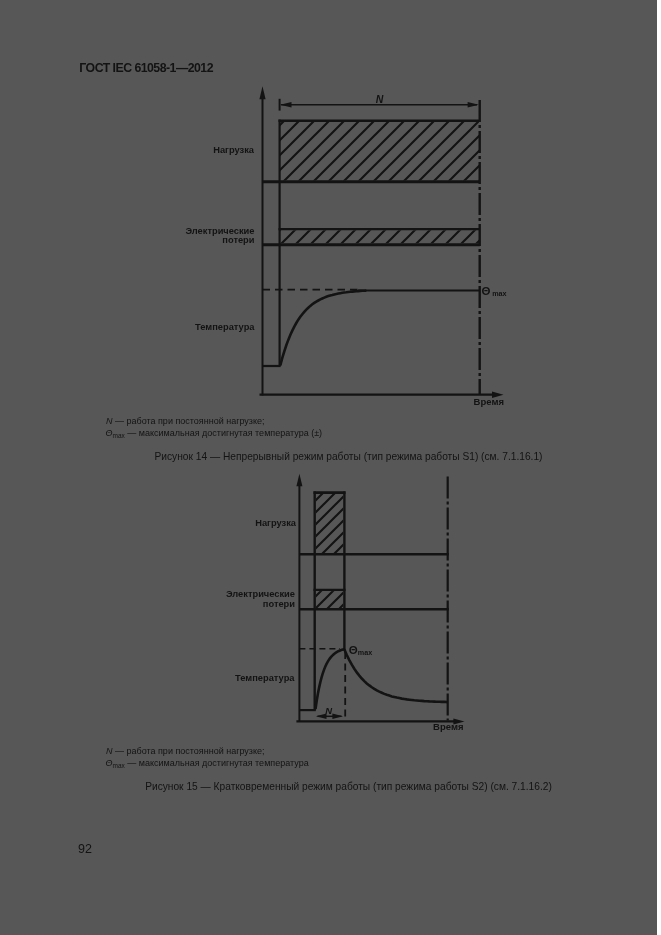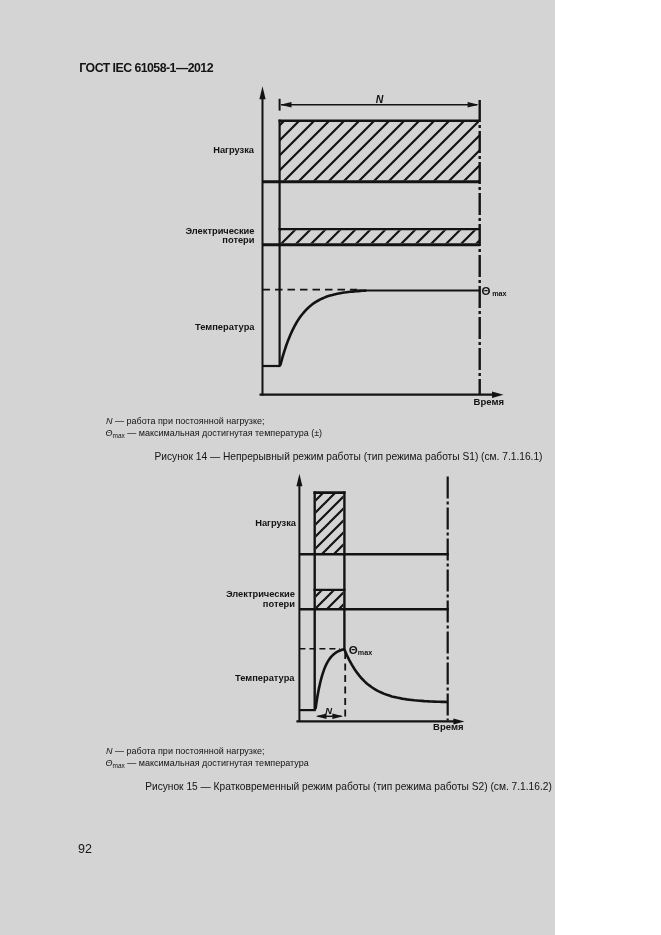--- a/index.html
+++ b/index.html
@@ -1,16 +1,16 @@
 <!DOCTYPE html>
 <html><head>
 <meta charset="utf-8">
 <style>
 html,body{margin:0;padding:0;background:#fff;}
-#page{position:relative;width:555px;height:935px;background:#86efac;overflow:hidden;
+#page{position:relative;width:657px;height:935px;background:#0369a1;overflow:hidden;
 font-family:"Liberation Sans",sans-serif;filter:grayscale(1);}
 svg{position:absolute;left:0;top:0;}
 </style>
 </head>
 <body>
 <div id="page">
 <svg width="661" height="935" viewBox="0 0 661 935">
 <defs>
 <pattern id="h14" width="15" height="15" patternUnits="userSpaceOnUse">
   <path d="M-3.75,3.75 L3.75,-3.75 M0,15 L15,0 M11.25,18.75 L18.75,11.25" stroke="#131313" stroke-width="2.2" fill="none"></path>

